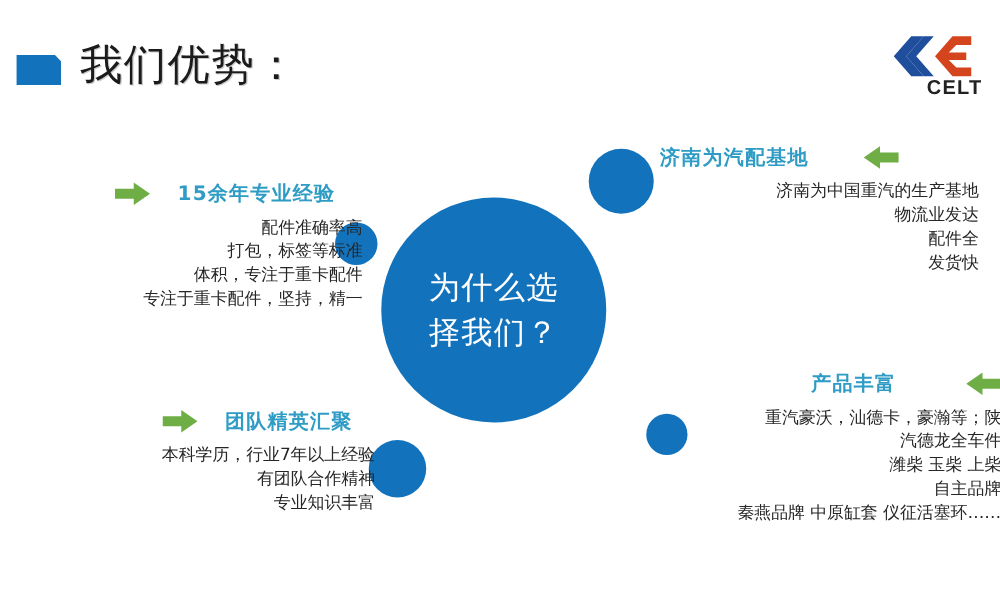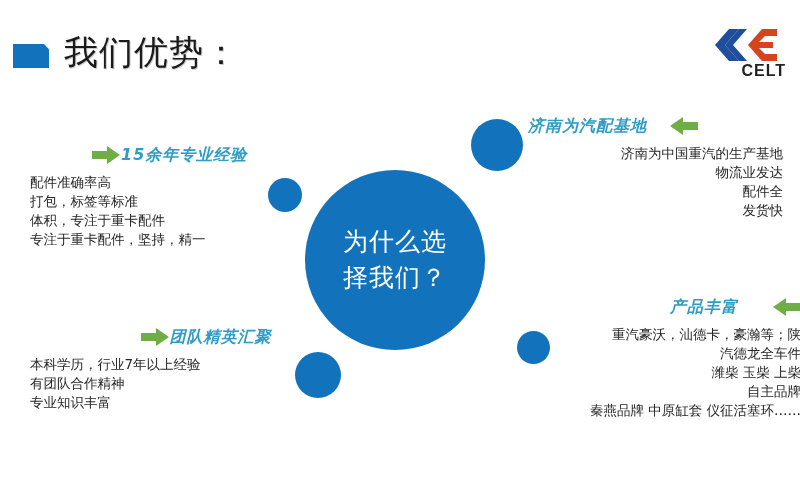--- a/index.html
+++ b/index.html
@@ -68,21 +68,21 @@
   }
 
   
   .circle {
     position: absolute;
     border-radius: 50%;
     background: #1273BC;
   }
   .circle-main {
     left: 305px;
-    top: 170px;
+    top: 158px;
     width: 180px;
     height: 180px;
     display: flex;
     align-items: center;
     justify-content: center;
   }
   .circle-main-label {
     color: #ffffff;
     font-size: 25px;
     line-height: 36px;
@@ -94,42 +94,41 @@
   .circle-tr { left: 471px; top: 119px;  width: 52px; height: 52px; }
   .circle-bl { left: 295px; top: 352px;  width: 46px; height: 46px; }
   .circle-br { left: 517px; top: 331px;  width: 33px; height: 33px; }
 
   
   .feature { position: absolute; }
 
   .feature-head {
     display: flex;
     align-items: center;
-    gap: 1px;
+    gap: 22px;
     height: 24px;
-    font-style: italic;
   }
   .feature-head.right-side { flex-direction: row; }
   .feature-title {
     color: #2E9CC4;
     font-size: 16px;
     font-weight: bold;
     letter-spacing: 1px;
     white-space: nowrap;
   }
   .feature-body {
     font-size: 13.5px;
     line-height: 19px;
     color: #262626;
     margin-top: 6px;
     white-space: nowrap;
   }
   .feature-body div { white-space: nowrap; }
 
-  .align-right { }
+  .align-right { text-align: right; }
   .align-left  { text-align: right; }
 
   
   .arrow { width: 28px; height: 20px; flex: 0 0 auto; }
 
   
   #f-experience { left: 30px;  top: 143px; width: 260px; }
   #f-experience .feature-head { justify-content: flex-start; padding-left: 62px; }
 
   #f-team       { left: 30px;  top: 325px; width: 270px; }

